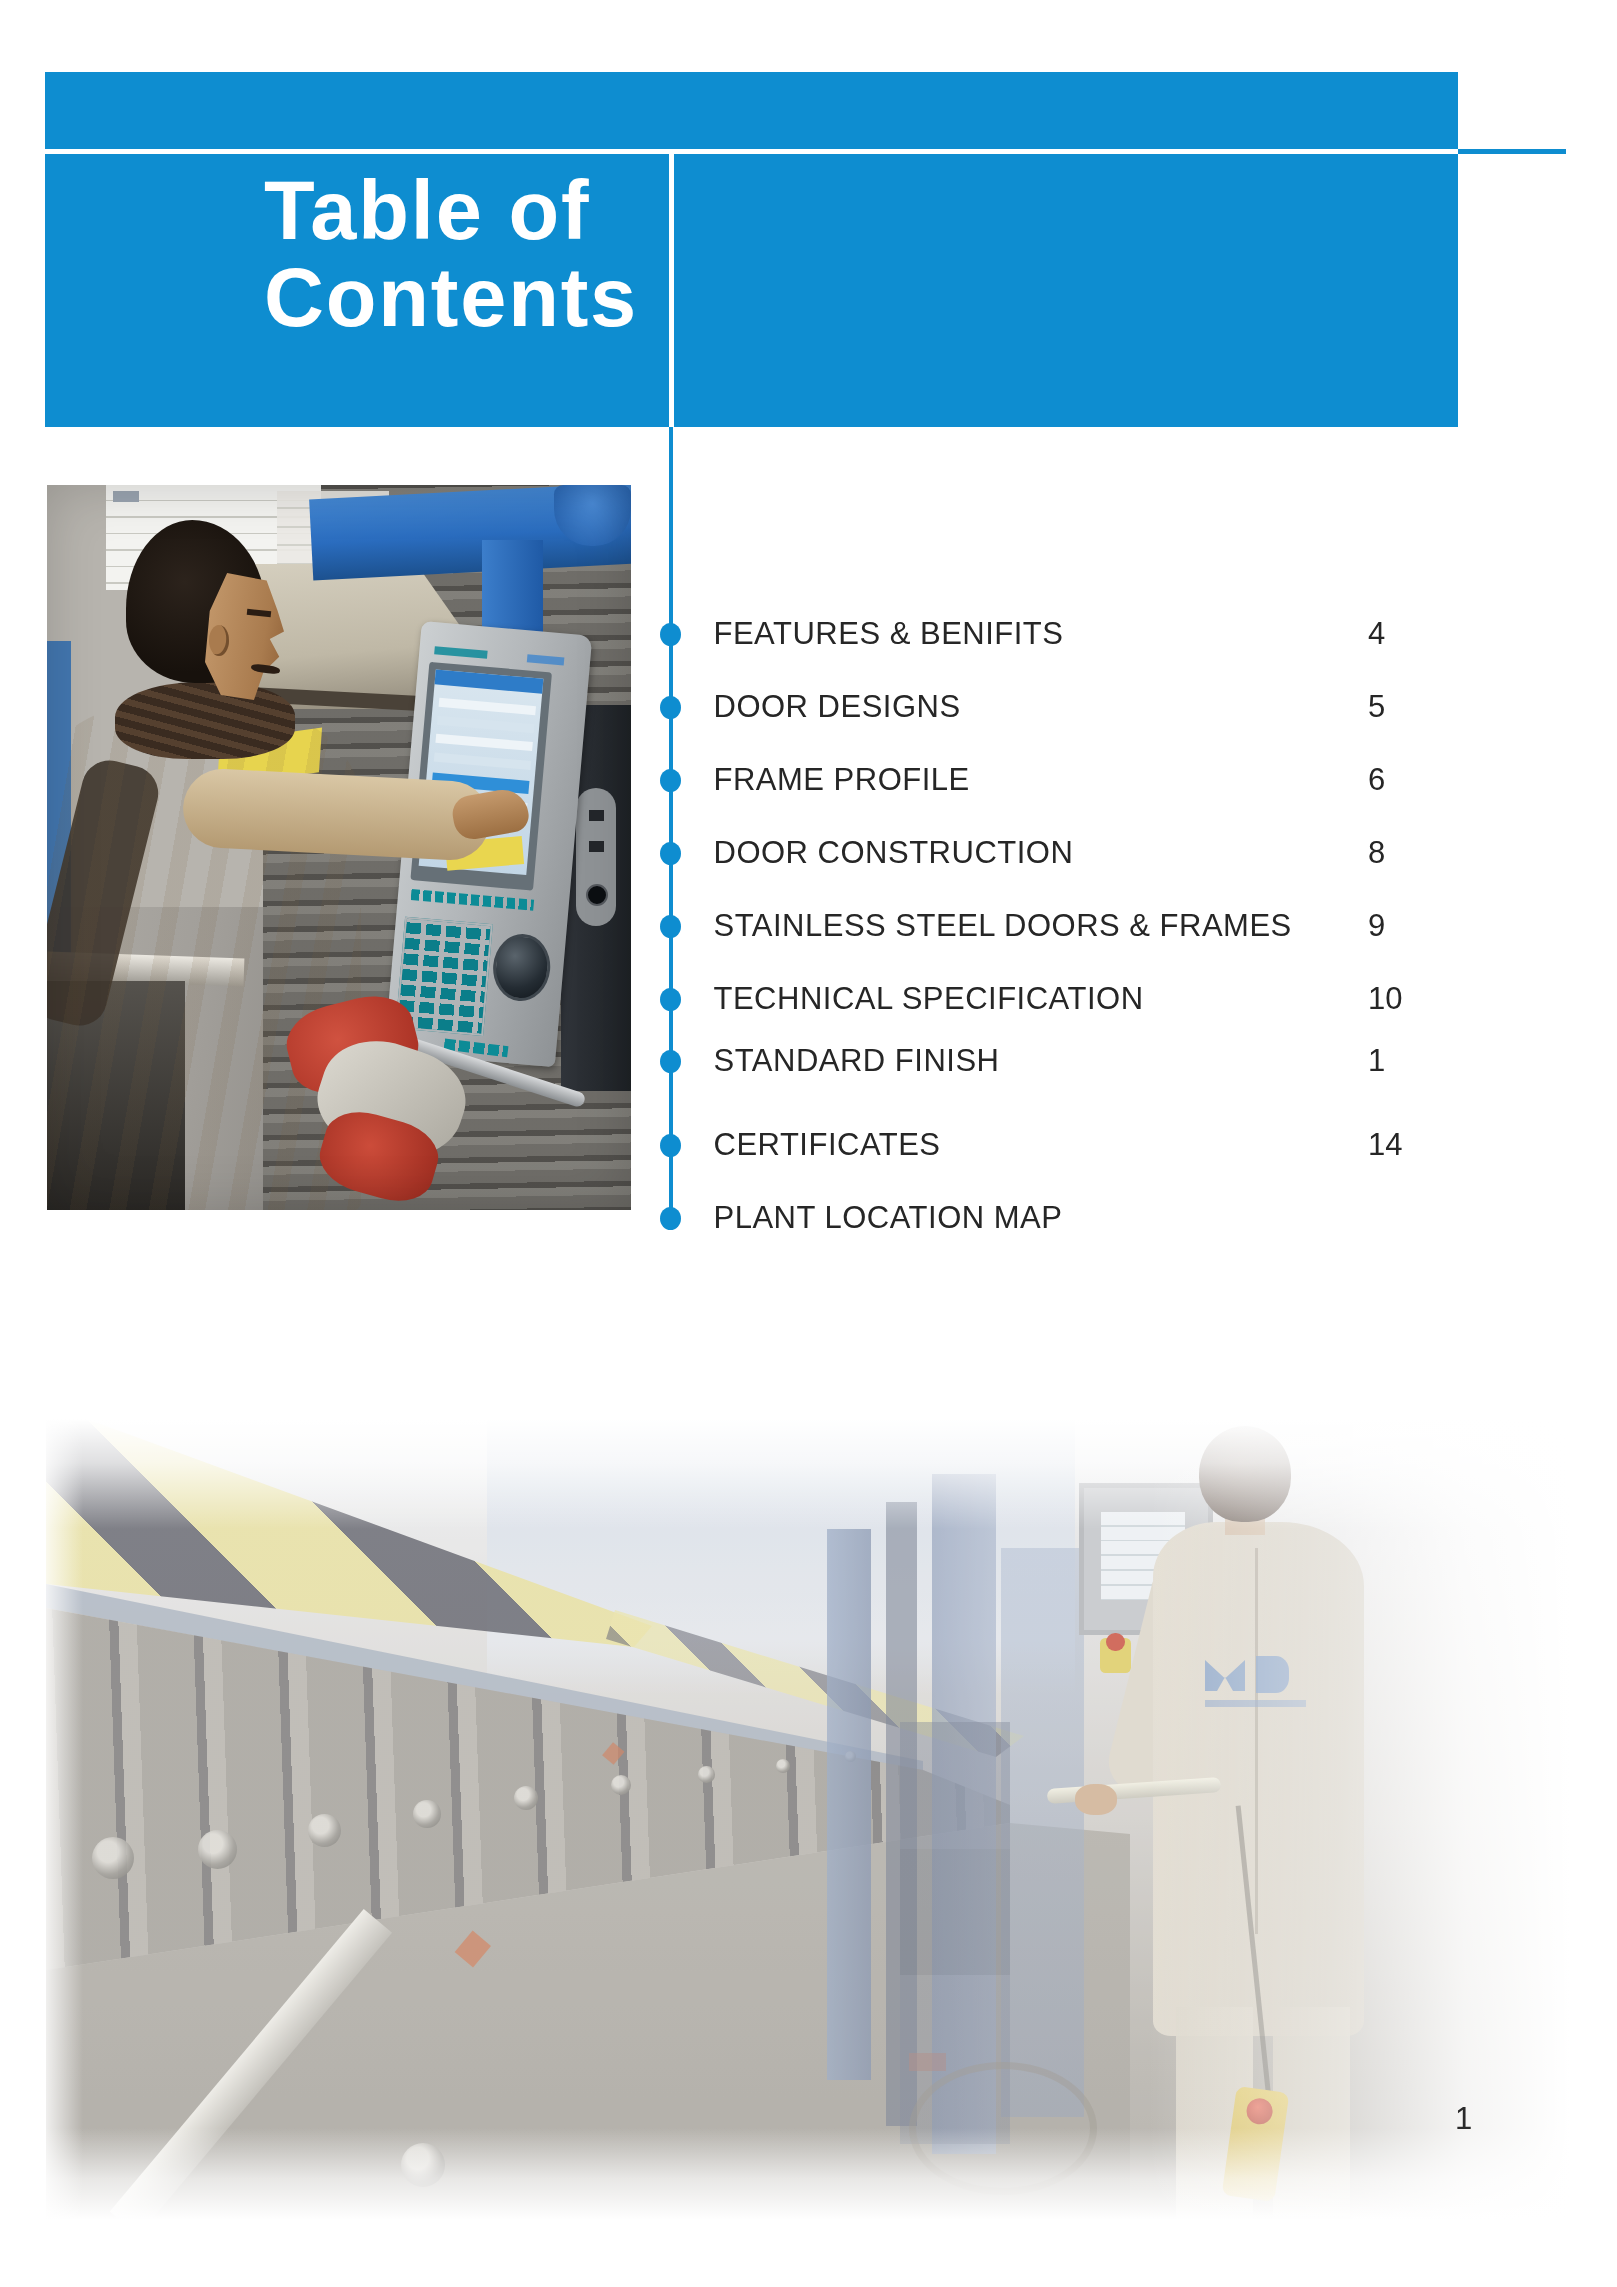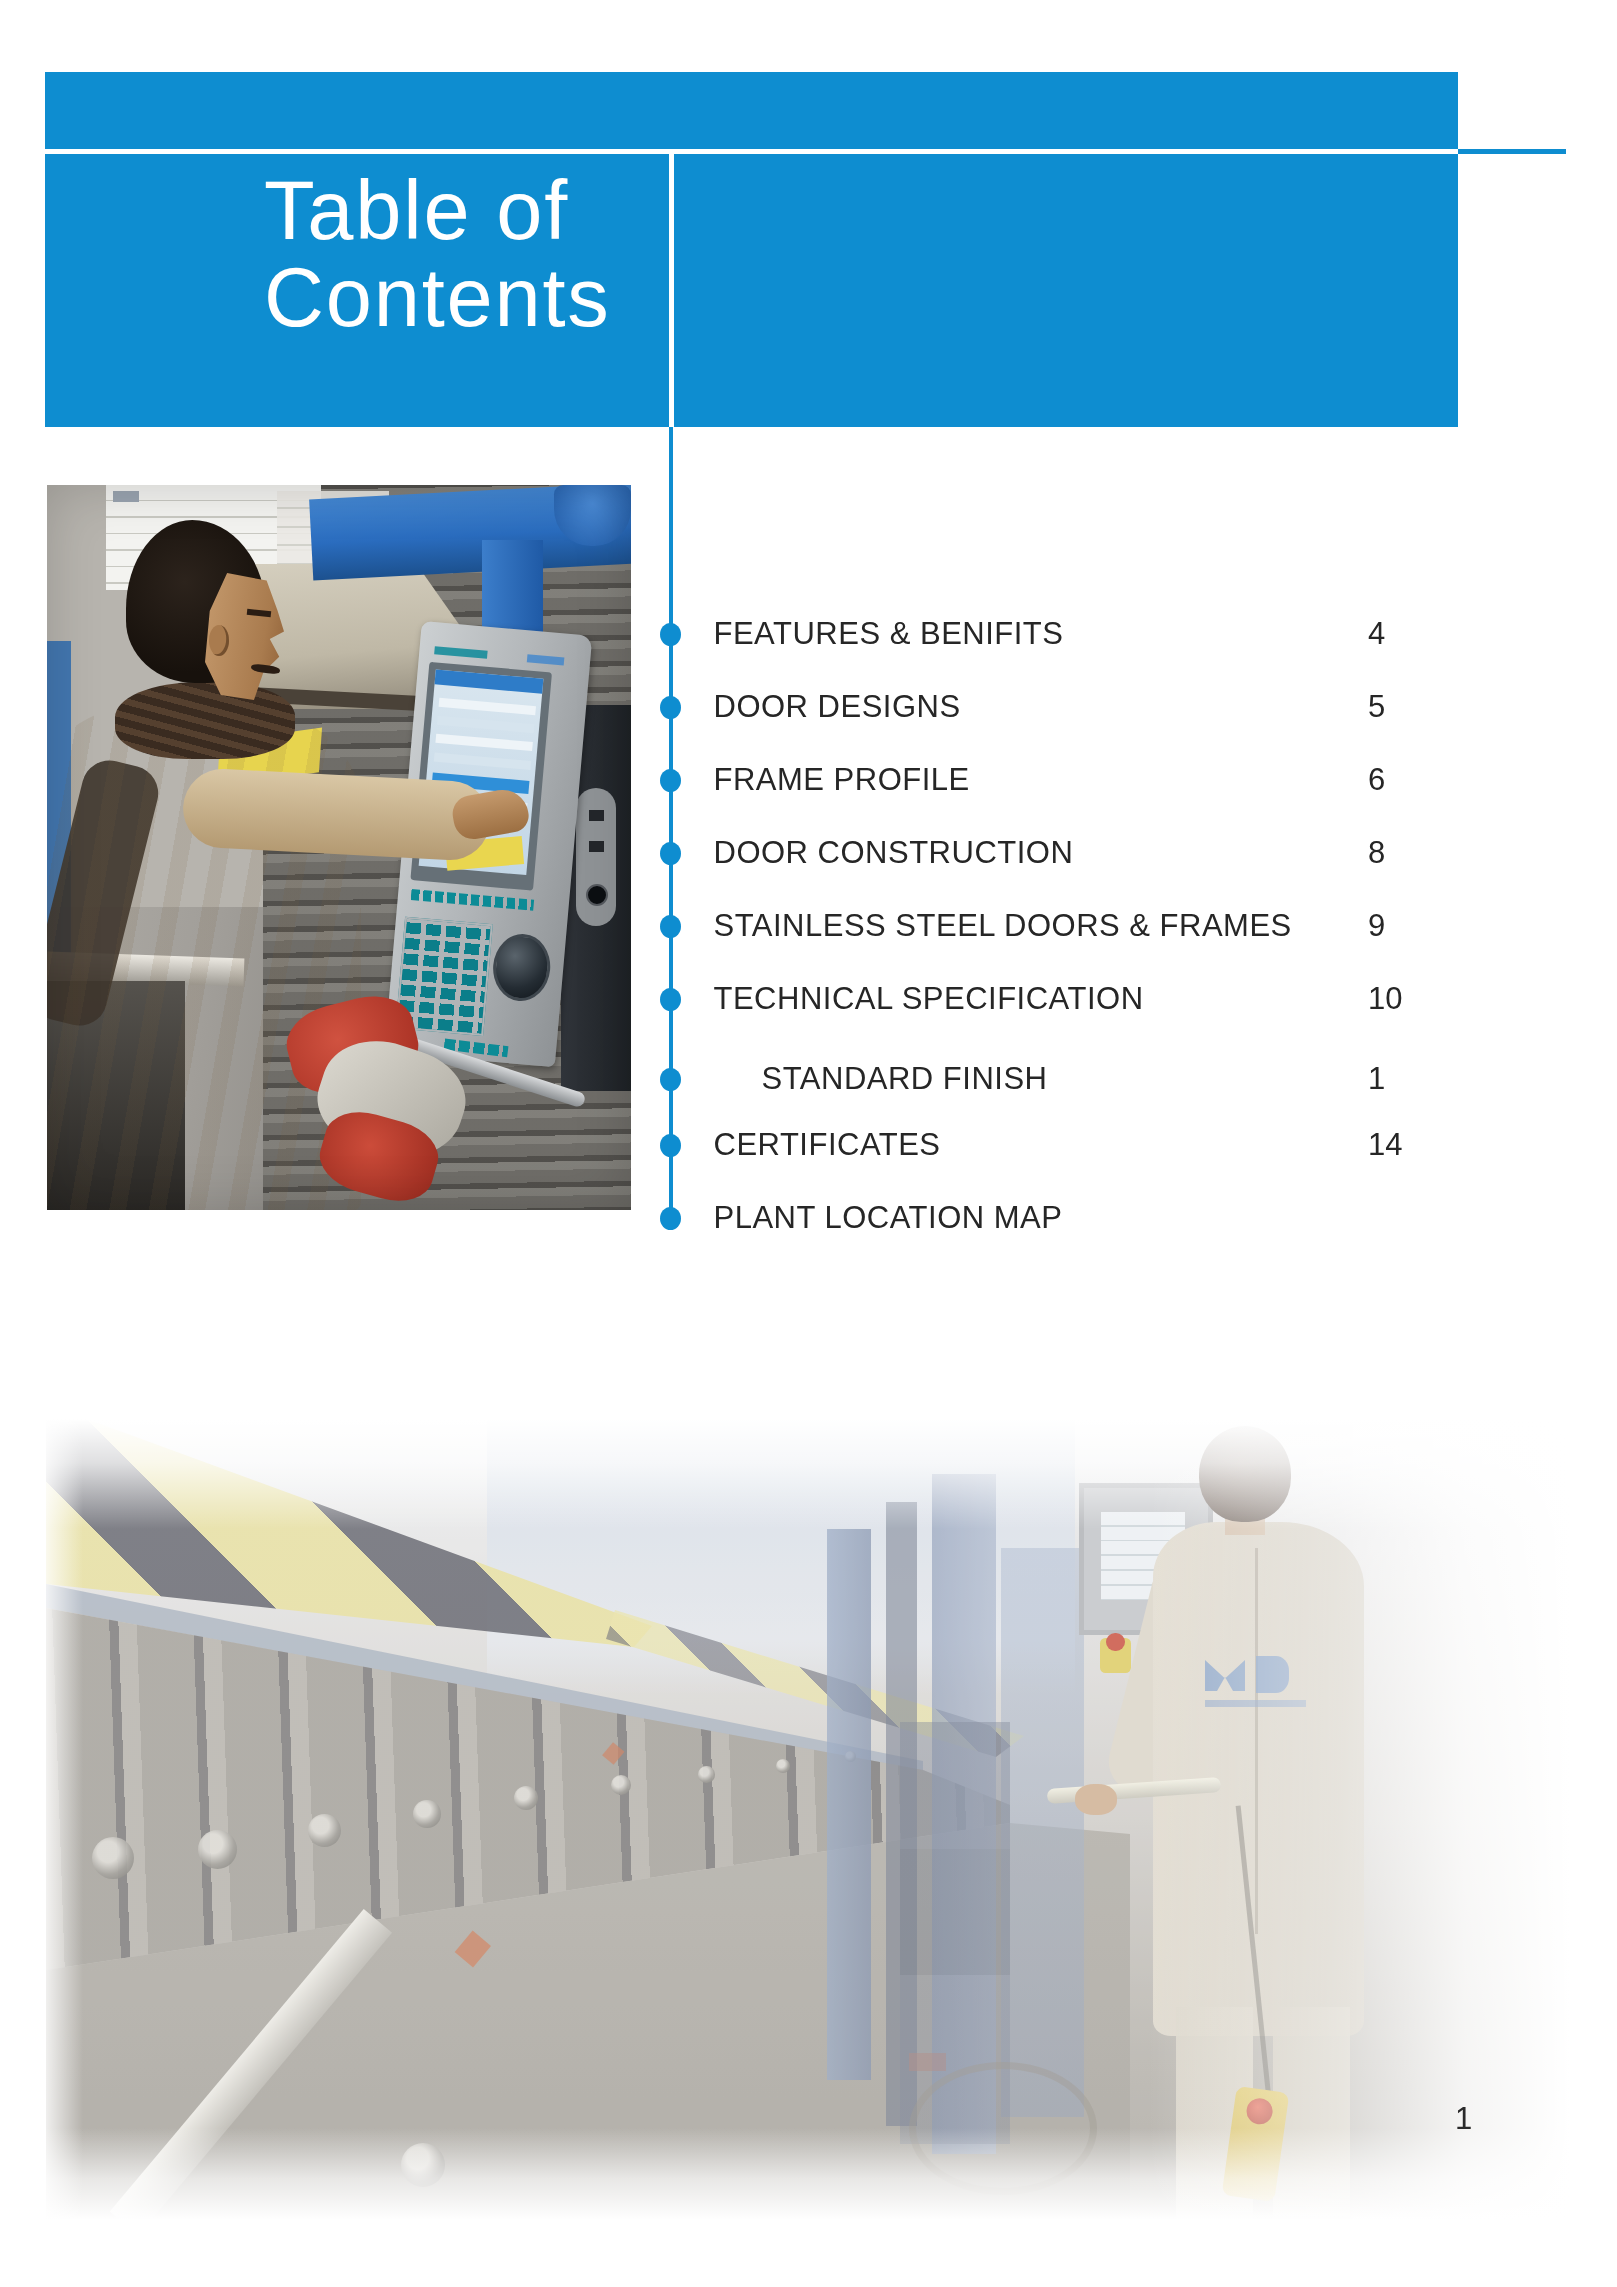--- a/index.html
+++ b/index.html
@@ -5,21 +5,21 @@
   html,body{margin:0;padding:0;background:#ffffff;}
   .page{position:relative;width:1617px;height:2288px;background:#fff;overflow:hidden;
         font-family:"Liberation Sans",sans-serif;}
   .abs{position:absolute;}
 
   
   .top-band{left:45px;top:72px;width:1413px;height:77px;background:#0E8DD0;}
   .top-rule{left:1458px;top:149px;width:108px;height:4.6px;background:#0E8DD0;}
   .header-block{left:45px;top:154px;width:1413px;height:273px;background:#0E8DD0;}
   .header-divider{left:624px;top:0;width:4.6px;height:273px;background:#ffffff;}
-  .page-title{left:219px;top:13px;color:#ffffff;font-weight:normal;font-size:83px;
+  .page-title{left:219px;top:13px;color:#ffffff;font-weight:bold;font-size:83px;
               line-height:87px;letter-spacing:1.8px;white-space:pre;}
 
   
   .toc{left:643px;top:427px;width:817px;height:836px;}
   .toc-spine{left:26px;top:0;width:3.7px;height:792px;background:#0E8DD0;}
   .toc-row{position:absolute;left:0;width:817px;height:40px;display:flex;align-items:center;}
   .toc-bullet{width:21px;height:23px;border-radius:50%;background:#0E8DD0;margin-left:16.5px;flex:0 0 auto;}
   .toc-label{margin-left:33px;font-size:31px;letter-spacing:0.5px;color:#262626;white-space:nowrap;}
   .toc-page{position:absolute;left:725px;font-size:31px;color:#262626;}
 
@@ -218,21 +218,21 @@
       <div class="toc-row" style="top: 479px;">
       <span class="toc-bullet"></span>
       <span class="toc-label">STAINLESS STEEL DOORS &amp; FRAMES</span>
       <span class="toc-page">9</span>
     </div>
       <div class="toc-row" style="top: 552px;">
       <span class="toc-bullet"></span>
       <span class="toc-label">TECHNICAL SPECIFICATION</span>
       <span class="toc-page">10</span>
     </div>
-      <div class="toc-row" style="top: 632px; gap: 48px;">
+      <div class="toc-row" style="top: 614px;">
       <span class="toc-bullet"></span>
       <span class="toc-label">STANDARD FINISH</span>
       <span class="toc-page">1</span>
     </div>
       <div class="toc-row" style="top: 698px;">
       <span class="toc-bullet"></span>
       <span class="toc-label">CERTIFICATES</span>
       <span class="toc-page">14</span>
     </div>
       <div class="toc-row" style="top: 771px;">

